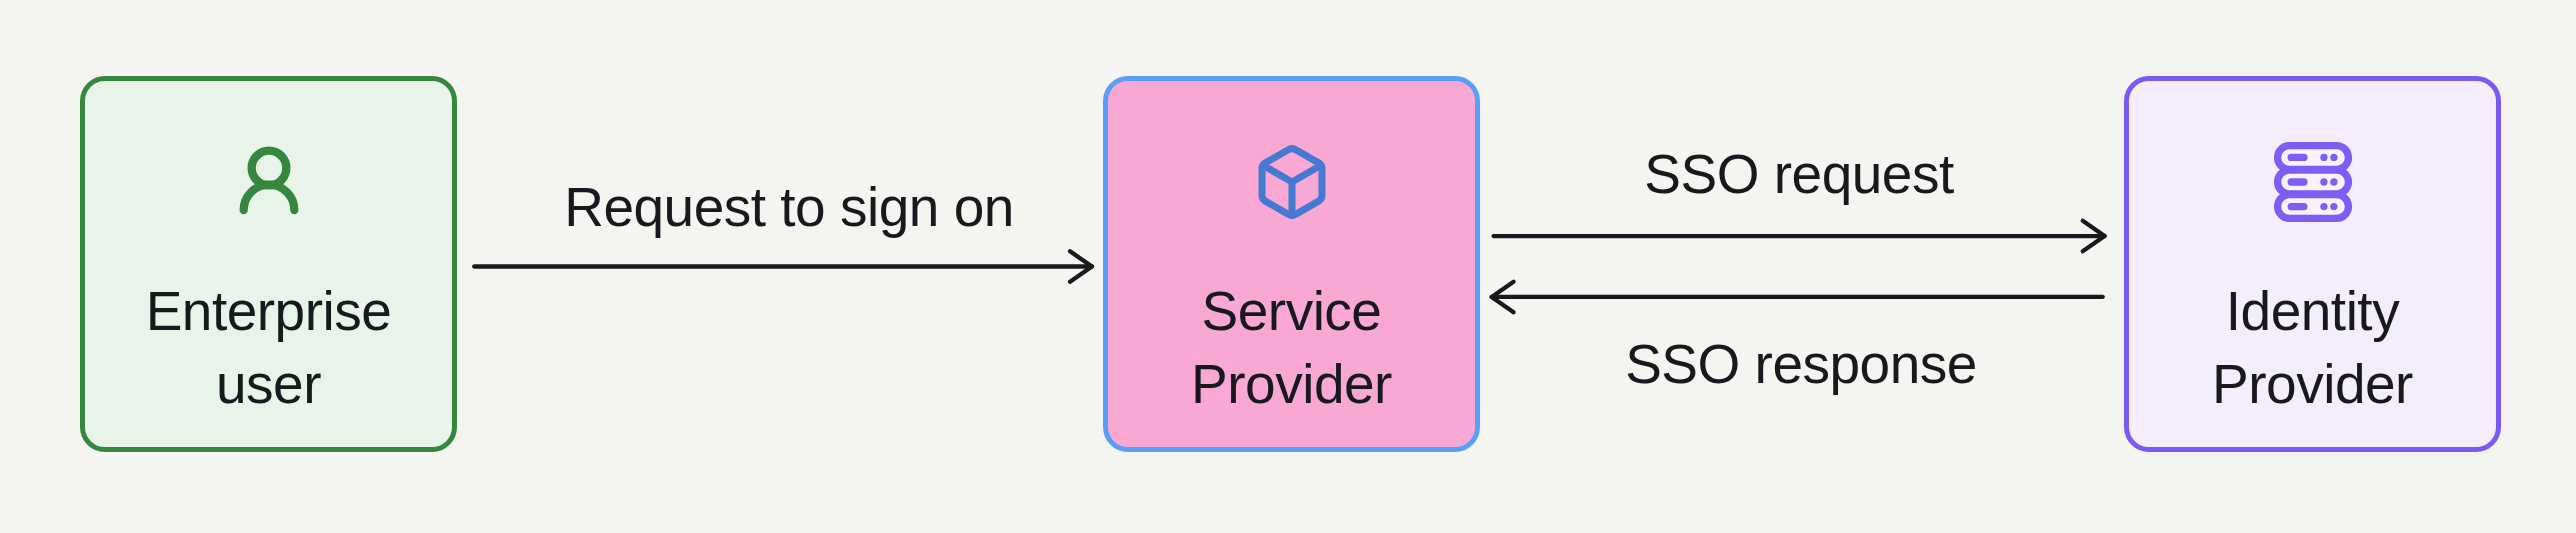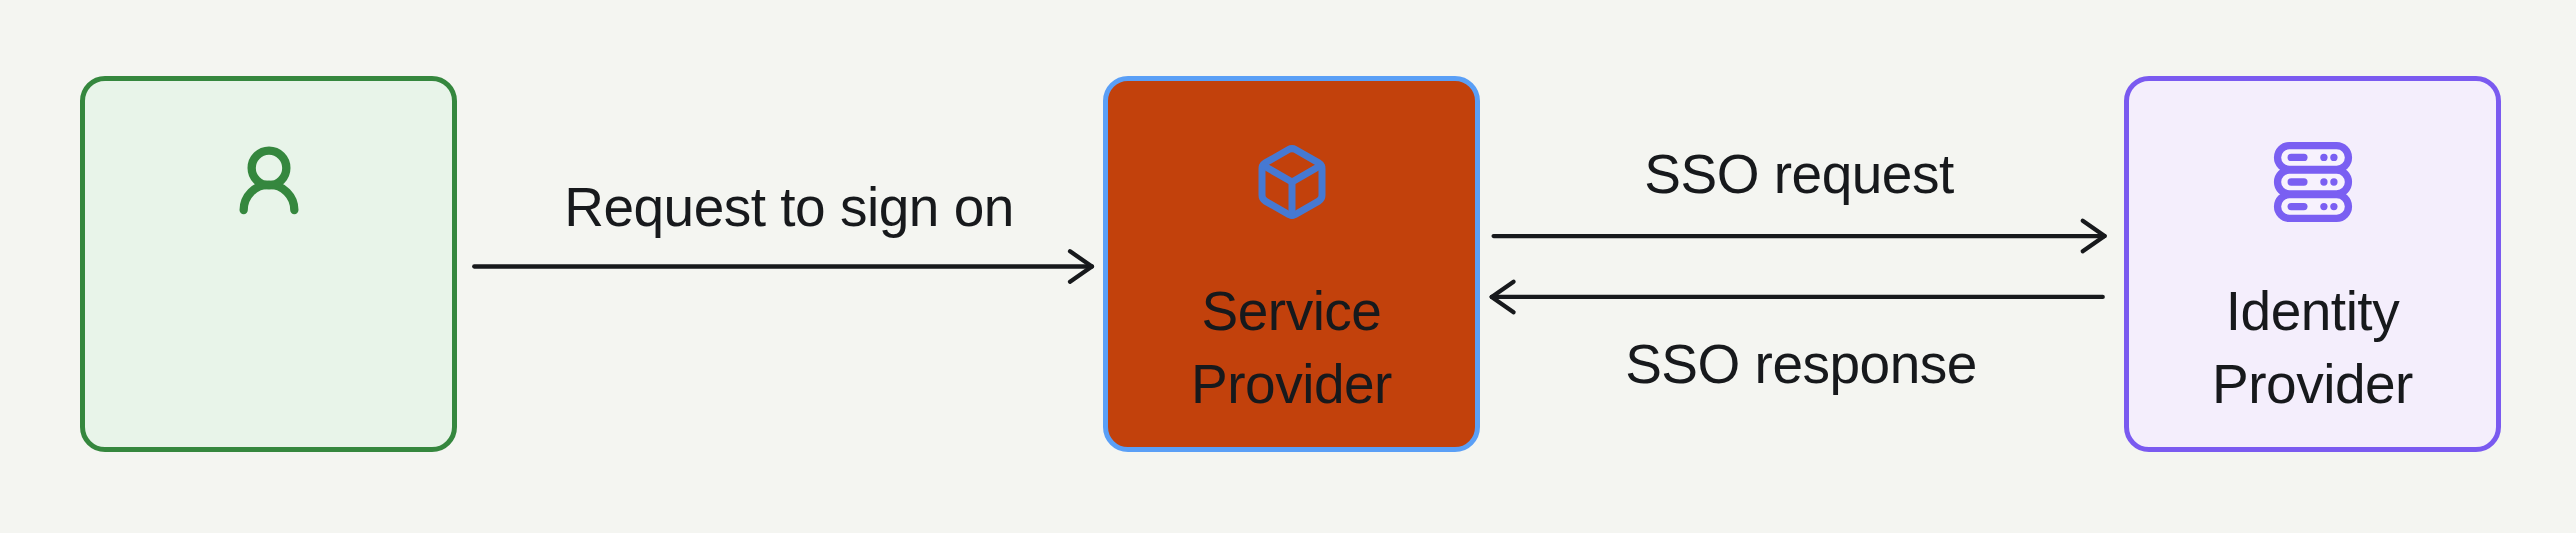--- a/index.html
+++ b/index.html
@@ -22,21 +22,21 @@
     width: 377px;
     height: 376px;
     box-sizing: border-box;
     border-radius: 25px;
     border: 5.7px solid;
     display: flex;
     flex-direction: column;
     align-items: center;
   }
   .node-enterprise { left: 80px;   background: #e8f4e9; border-color: #35873e; }
-  .node-service    { left: 1103px; background: #c2410c; border-color: #5a9ff6; }
+  .node-service    { left: 1103px; background: #f9a8d4; border-color: #5a9ff6; }
   .node-identity   { left: 2118px; background: #f4eefc; border-color: #7a5af0; margin-left: 6px; }
   .node-icon {
     margin-top: 61px;
     width: 80px;
     height: 80px;
     flex: 0 0 auto;
   }
   .node-label {
     margin-top: 53px;
     font-size: 55px;
@@ -74,20 +74,24 @@
 </head>
 <body>
 
 <div class="canvas">
 
   <div class="node node-enterprise">
     <svg class="node-icon" viewBox="0 0 24 24" fill="none" stroke-width="2.5" stroke-linecap="round" stroke-linejoin="round">
       <circle cx="12" cy="7.8" r="5.2" stroke="#35873e"></circle>
       <path d="M19.6 20.4a7.6 7.6 0 0 0-15.2 0" stroke="#35873e"></path>
     </svg>
+    <div class="node-label">
+      <span>Enterprise</span>
+      <span>user</span>
+    </div>
   </div>
 
   <div class="node node-service">
     <svg class="node-icon" viewBox="0 0 24 24" fill="none" stroke-width="2.1" stroke-linecap="round" stroke-linejoin="round">
       <path d="M21 8a2 2 0 0 0-1-1.73l-7-4a2 2 0 0 0-2 0l-7 4A2 2 0 0 0 3 8v8a2 2 0 0 0 1 1.73l7 4a2 2 0 0 0 2 0l7-4A2 2 0 0 0 21 16Z" stroke="#4679d2"></path>
       <path d="m3.3 7 8.7 5 8.7-5" stroke="#4679d2"></path>
       <path d="M12 22V12" stroke="#4679d2"></path>
     </svg>
     <div class="node-label">
       <span>Service</span>

